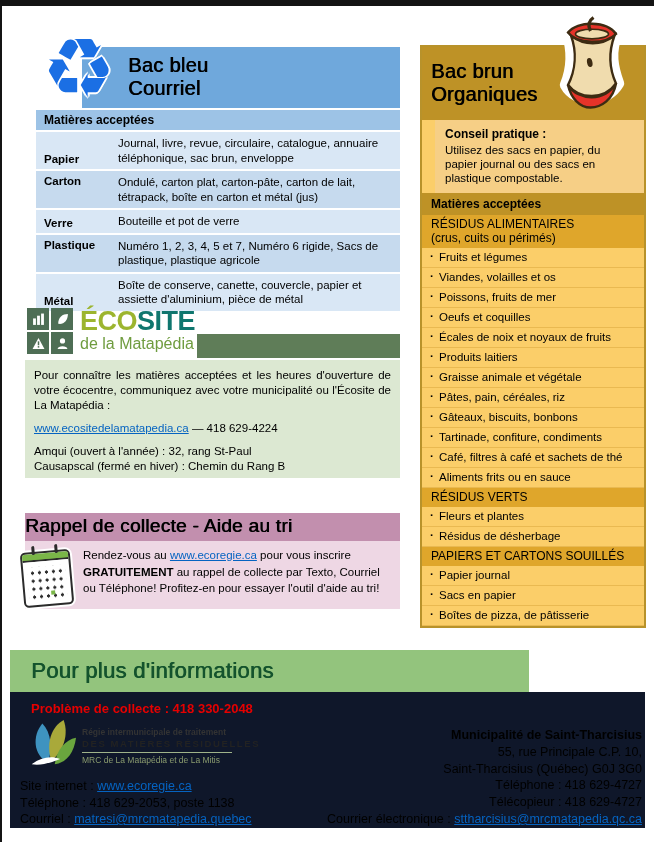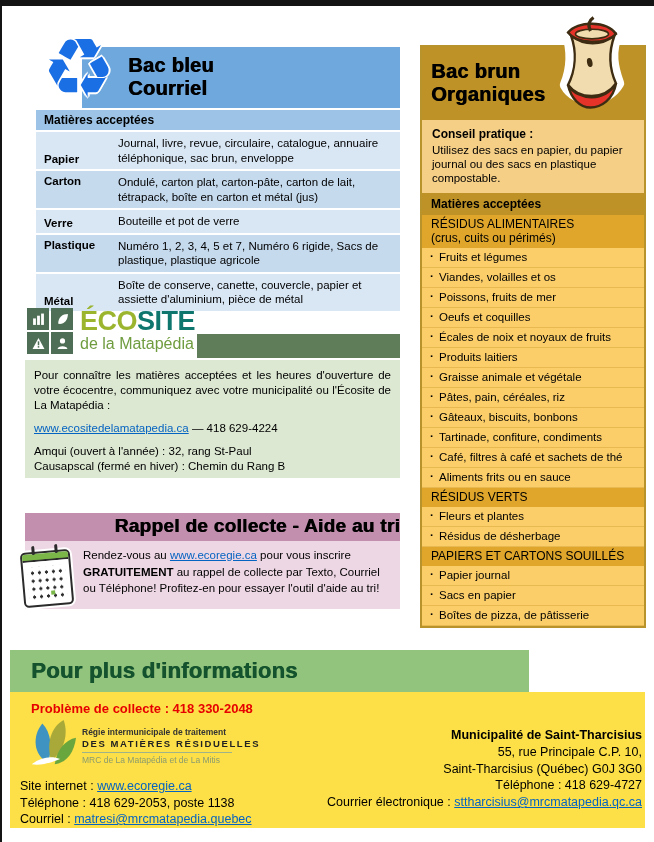--- a/index.html
+++ b/index.html
@@ -2,21 +2,21 @@
 <html><head>
 <meta charset="utf-8">
 <style>
   * { margin:0; padding:0; box-sizing:border-box; }
   body { background:#fff; font-family:"Liberation Sans", sans-serif; }
   #page { position:relative; width:654px; height:842px; background:#fff; overflow:hidden; }
 
   .topbar  { position:absolute; left:0; top:0; width:654px; height:6px; background:#141414; }
   .leftbar { position:absolute; left:0; top:0; width:2px; height:842px; background:#141414; }
 
-  .heavy { font-weight:bold; text-shadow:0.7px 0 0 currentColor; letter-spacing:0.3px; }
+  .heavy { font-weight:normal; text-shadow:0.7px 0 0 currentColor; letter-spacing:0.3px; }
 
   
   .blue-box { position:absolute; left:82px; top:47px; width:318px; height:61px; background:#6fa8dc; }
   .blue-box .bin-title { padding:7px 0 0 46px; font-size:20px; line-height:23px; color:#000; }
   .recycle-icon { position:absolute; left:42px; top:26px; width:86px; height:86px;
     font-family:"DejaVu Sans", sans-serif; font-size:82px; line-height:86px; color:#1b6fe4;
     text-shadow:-2px 0 0 #fff, 2px 0 0 #fff, 0 -2px 0 #fff, 0 2px 0 #fff, -1px -1px 0 #fff, 1px 1px 0 #fff; }
 
   .mat-table { position:absolute; left:36px; top:110px; width:364px; font-size:11.5px; }
   .mat-table .t-header { background:#9dc3e6; font-weight:bold; font-size:12px; padding:3px 8px; }
@@ -37,48 +37,48 @@
   .eco-bar { position:absolute; left:197px; top:334px; width:203px; height:24px; background:#5f7d58; }
 
   .eco-panel { position:absolute; left:25px; top:360px; width:375px; height:118px; background:#dce8d2;
     padding:8px 9px; font-size:11.5px; line-height:15px; }
   .eco-panel .para { text-align:justify; }
   .eco-panel .linkline { margin-top:8px; }
   .eco-panel .addr { margin-top:8px; }
   a.doc-link { color:#0563c1; text-decoration:underline; cursor:pointer; }
 
   .rappel-title { position:absolute; left:25px; top:513px; width:375px; height:28px; background:#c28fae;
-    font-size:19px; line-height:25px; padding-left:11px; color:#000;text-align:right; }
+    font-size:19px; line-height:25px; padding-left:0; color:#000; }
   .rappel-body { position:absolute; left:25px; top:541px; width:375px; height:68px; background:#eed7e4; }
   .rappel-text { margin:6px 8px 0 58px; font-size:11.5px; line-height:16.5px; }
 
   .calendar { position:absolute; left:22px; top:551px; width:50px; height:55px; background:#fff;
     border:2.5px solid #2b2b2b; border-radius:5px; transform:rotate(-5deg); box-shadow:0 0 0 2px #fff; }
   .cal-top { height:8px; background:#7ab648; border-bottom:2px solid #2b2b2b; border-radius:2px 2px 0 0; }
   .cal-ring { position:absolute; top:-8px; width:3px; height:9px; background:#2b2b2b; border-radius:2px; }
   .cal-ring.r1 { left:10px; } .cal-ring.r2 { left:33px; }
   .cal-dots { position:absolute; left:4px; right:4px; top:13px; bottom:4px;
     background-image:radial-gradient(#2b2b2b 1.3px, transparent 1.4px); background-size:7px 8px; background-position:1.5px 2px; }
   .cal-green-dot { position:absolute; width:4px; height:4px; background:#7ab648; left:26px; top:38px; }
 
   
   .right-col { position:absolute; left:420px; top:45px; width:226px; border:2px solid #b8922a; background:#fbce69; }
   .gold-title { height:73px; background:#be9226; padding:13px 0 0 9px; font-size:20px; line-height:23px; color:#000; }
-  .conseil { background:#f6cf86; padding:7px 10px 8px 10px; font-size:11.5px; line-height:14px; }
+  .conseil { background:#f6cf86; padding:7px 10px 8px 10px; font-size:11.5px; line-height:14px;margin-left:13px; }
   .conseil .c-title { font-weight:bold; font-size:12px; margin-bottom:2px; }
   .ma-header { background:#be9226; font-weight:bold; font-size:12px; padding:4px 9px; }
   .subheader { background:#dfa62b; font-size:12px; line-height:14px; padding:2px 9px 3px 9px; }
   .g-item { position:relative; padding:3px 6px 3px 17px; font-size:11.5px; line-height:13px; border-bottom:1px solid #e9b951; }
   .g-item::before { content:"\00b7"; position:absolute; left:8px; top:2px; font-weight:bold; }
   .apple { position:absolute; left:546px; top:16px; width:92px; height:96px; z-index:3; }
 
   
   .footer-bar { position:absolute; left:10px; top:650px; width:519px; height:42px; background:#93c47d;
     font-size:22px; line-height:42px; padding-left:21px; color:#14532d; }
-  .footer-panel { position:absolute; left:10px; top:692px; width:635px; height:136px; background:#fde047; }
+  .footer-panel { position:absolute; left:10px; top:692px; width:635px; height:136px; background:#0f172a; }
   .problem { margin:9px 0 0 21px; color:#e60000; font-weight:bold; font-size:13px; }
   .regie { position:absolute; left:30px; top:718px; display:flex; align-items:flex-start; }
   .regie-text { margin-left:6px; padding-top:9px; }
   .regie-text .r1 { font-size:8.5px; font-weight:bold; color:#333; line-height:11px; }
   .regie-text .r2 { font-size:9.5px; font-weight:bold; letter-spacing:1.6px; color:#222; line-height:12px; }
   .regie-text .rdiv { border-top:1px solid #9fb38a; margin:2px 0 2px 0; width:150px; }
   .regie-text .r3 { font-size:8.5px; color:#8a9b6e; line-height:11px; }
   .contact-left { position:absolute; left:20px; top:778px; font-size:12.5px; line-height:16.5px; }
   .contact-right { position:absolute; right:12px; top:727px; text-align:right; font-size:12.5px; line-height:16.8px; }
   .contact-right .muni { font-weight:bold; }
@@ -258,15 +258,16 @@
     <div><span>Site internet : </span><a class="doc-link">www.ecoregie.ca</a></div>
     <div>Téléphone : 418 629-2053, poste 1138</div>
     <div><span>Courriel : </span><a class="doc-link">matresi@mrcmatapedia.quebec</a></div>
   </div>
 
   <div class="contact-right">
     <div class="muni">Municipalité de Saint-Tharcisius</div>
     <div>55, rue Principale C.P. 10,</div>
     <div>Saint-Tharcisius (Québec) G0J 3G0</div>
     <div>Téléphone : 418 629-4727</div>
+    <div>Télécopieur : 418 629-4727</div>
     <div><span>Courrier électronique : </span><a class="doc-link">sttharcisius@mrcmatapedia.qc.ca</a></div>
   </div>
 </div>
 
 </body></html>

